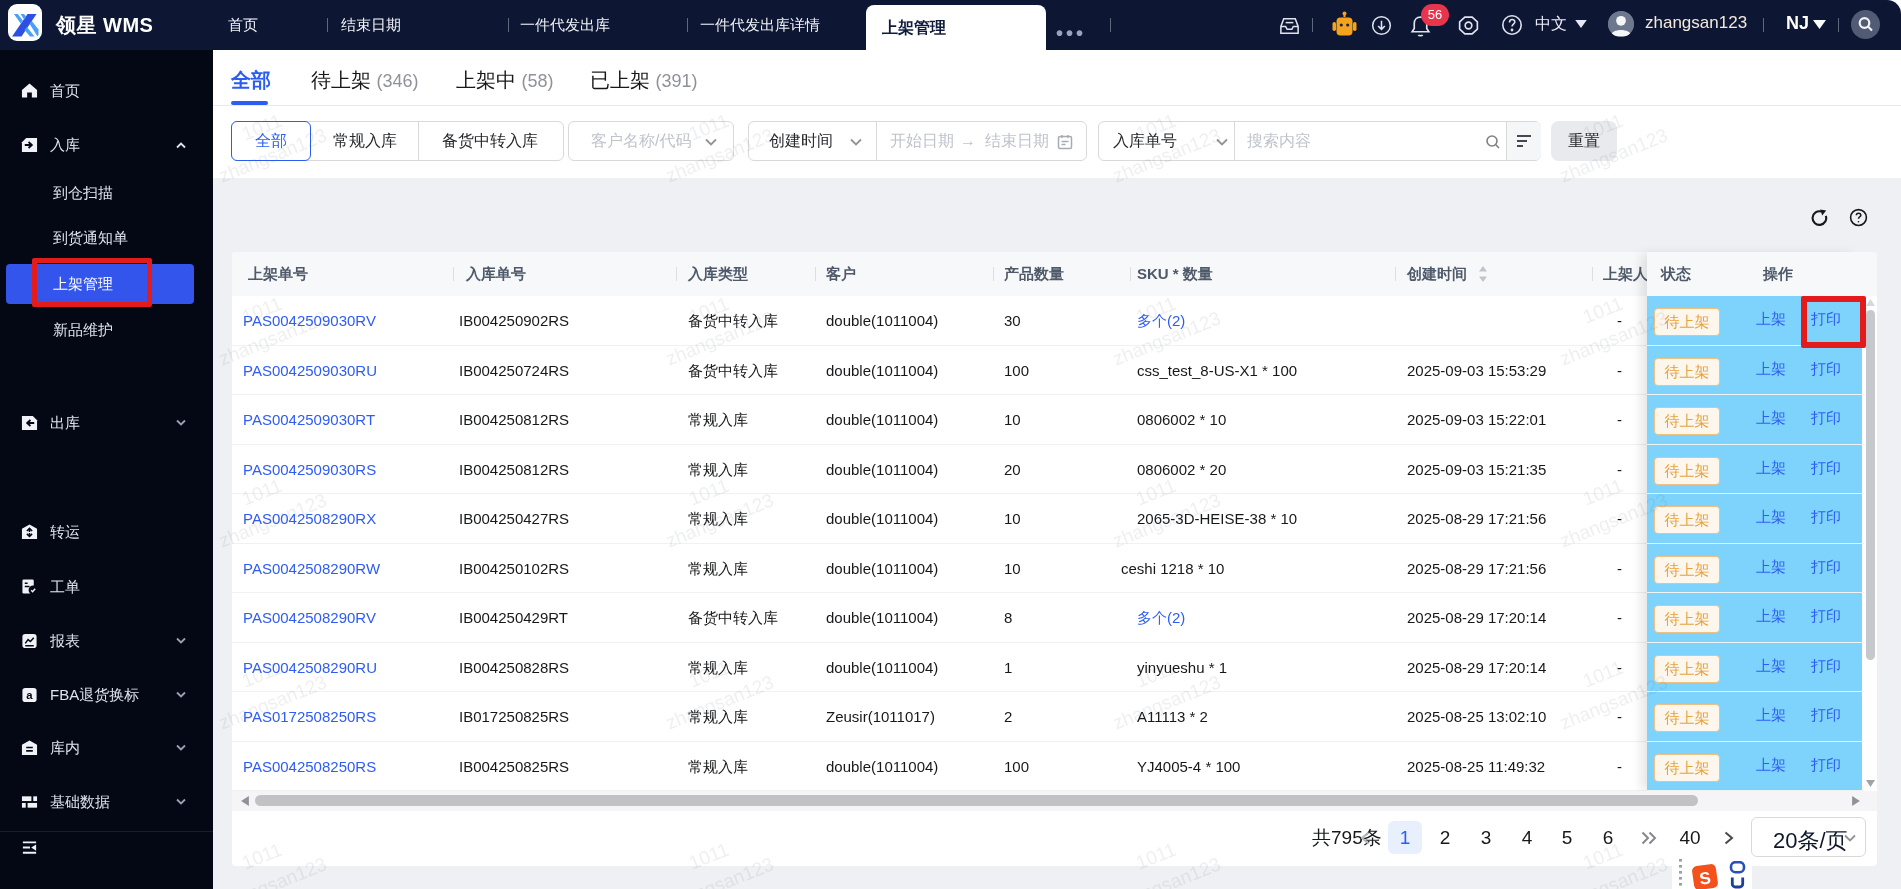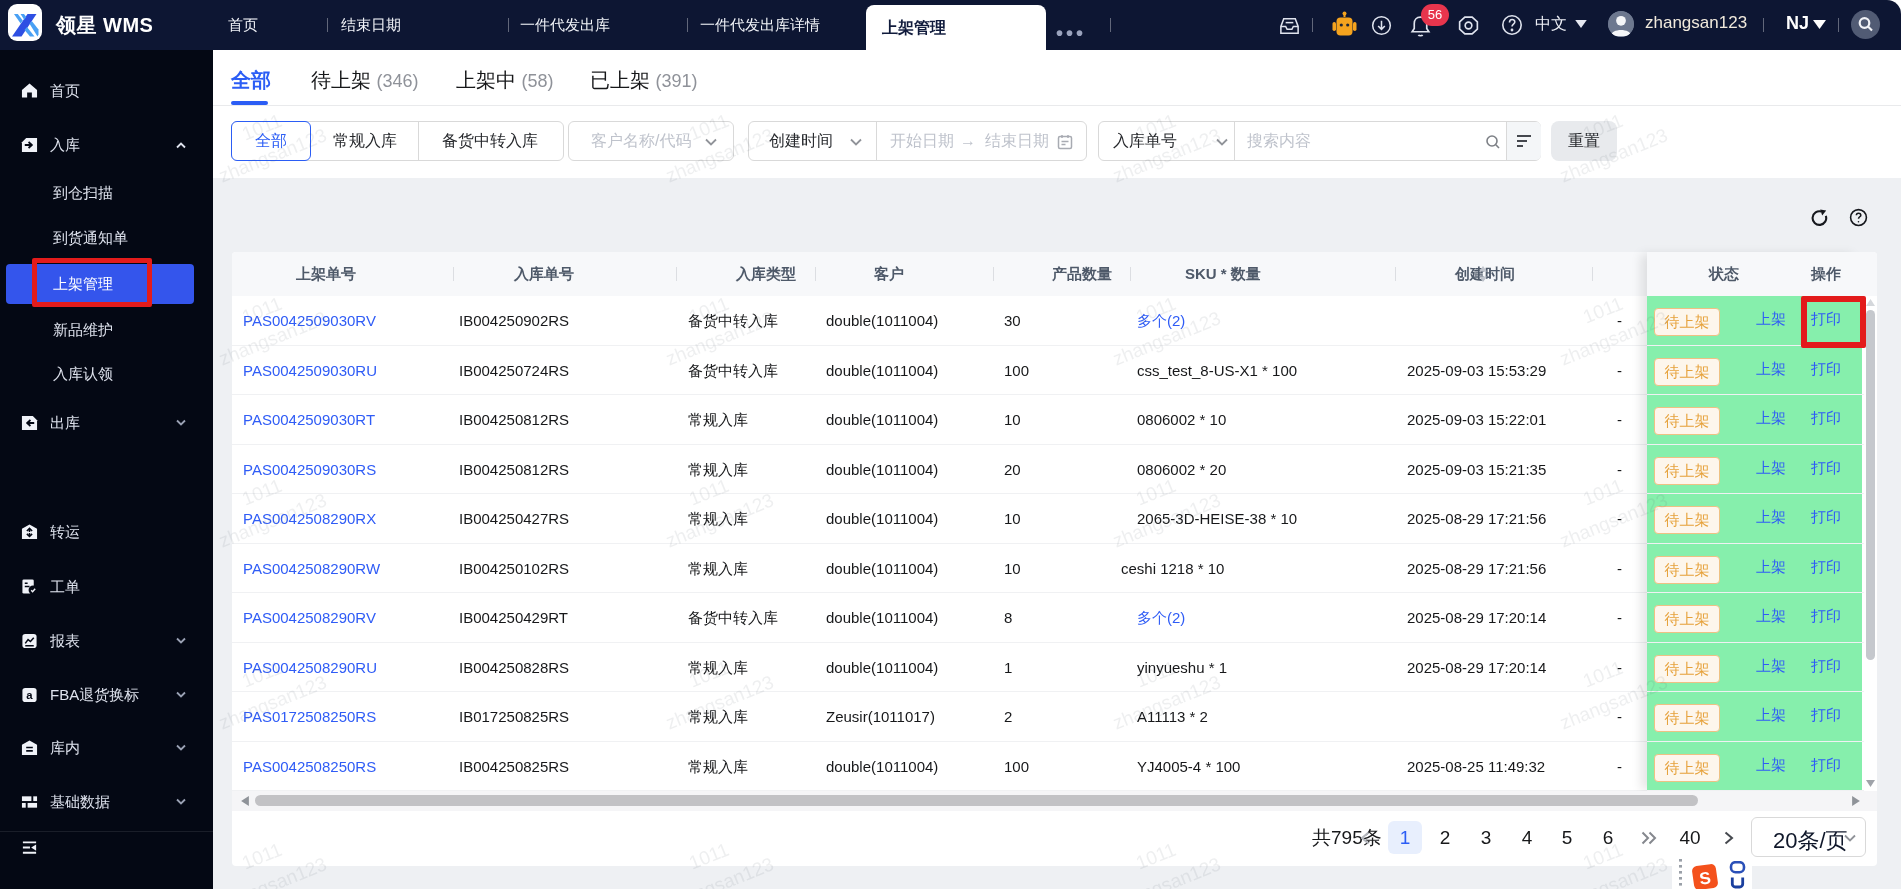--- a/index.html
+++ b/index.html
@@ -46,26 +46,26 @@
 .fctext { position:absolute; top:0; line-height:38px; font-size:16px; color:#26282c; white-space:nowrap;}
 .fplace { color:#bfc3cc; }
 .fdivider { position:absolute; top:0px; width:1px; height:38px; background:#d9d9d9; }
 #seg-all { position:absolute; left:-1px; top:-1px; width:80px; height:40px; border:1px solid #2b5df5; border-radius:6px; color:#2b5df5; font-size:16px; text-align:center; line-height:38px; background:#fff; }
 #resetbtn { position:absolute; left:1338px; top:15px; width:66px; height:40px; background:#e8eaed; border-radius:8px; font-size:16px; color:#26282c; text-align:center; line-height:40px; }
 #grayzone { position:absolute; left:213px; top:178px; width:1688px; height:711px; background:#eef0f3; }
 
 
 #card { position:absolute; left:232px; top:252px; width:1645px; height:614px; background:#fff; border-radius:4px; z-index:1; }
 #thead { position:absolute; left:0; top:0; width:1645px; height:44px; background:#f7f8fa; border-radius:4px 4px 0 0; }
-.hcell { position:absolute; top:0; line-height:44px; font-size:15px; color:#4e5969; font-weight:bold; white-space:nowrap;margin-left:48px; }
+.hcell { position:absolute; top:0; line-height:44px; font-size:15px; color:#4e5969; font-weight:bold; white-space:nowrap; }
 .hsep { position:absolute; top:15px; width:1px; height:14px; background:#dcdee2; }
 .trow { position:absolute; left:0; width:1645px; height:50px; border-bottom:1px solid #f0f1f3; background:#fff; }
 .tcell { position:absolute; top:0; line-height:49px; font-size:15px; color:#17181a; white-space:nowrap; }
 .blue { color:#2f5cf6; }
-#fixedpanel { position:absolute; left:1415px; top:0; width:215px; height:540px; background:#86efac; box-shadow:-8px 0 10px -2px rgba(0,0,0,0.10); }
+#fixedpanel { position:absolute; left:1415px; top:0; width:215px; height:540px; background:#7dd3fc; box-shadow:-8px 0 10px -2px rgba(0,0,0,0.10); }
 #fixedhead { position:absolute; left:0; top:0; width:215px; height:44px; background:#f7f8fa; }
 .pill { position:absolute; left:7px; width:66px; height:28px; border:1px solid #eec183; background:#fdf6ec; border-radius:4px; color:#e6a23c; font-size:15px; text-align:center; line-height:26px; }
 .oplink { position:absolute; font-size:15px; color:#2f5cf6; }
 
 
 #vsb { position:absolute; left:1632px; top:44px; width:13px; height:495px; background:#fff; }
 #vsb-thumb { position:absolute; left:2px; top:14px; width:9px; height:350px; background:#c5c8cd; border-radius:5px; }
 #hsb { position:absolute; left:0px; top:539px; width:1645px; height:20px; background:#f5f5f7; }
 #hsb-thumb { position:absolute; left:23px; top:4px; width:1443px; height:11px; background:#c2c2c5; border-radius:6px; }
 
@@ -209,23 +209,20 @@
       <span class="txt">到仓扫描</span>
     </div>
   <div class="mitem sub" style="top:168px;">
       <span class="txt">到货通知单</span>
     </div>
   <div id="activeitem">
       <span>上架管理</span>
     </div>
   <div class="mitem sub" style="top:260px;">
       <span class="txt">新品维护</span>
-    </div>
-  <div class="mitem sub" style="top:304px;">
-      <span class="txt">入库认领</span>
     </div>
   <div class="mitem" style="top:353px;">
       <span class="ic">
         <svg viewBox="0 0 18 18" width="17" height="17">
           <path d="M1 1.5 L12.5 1.5 L17 6 L17 16.5 L1 16.5 Z" fill="#f0f2f8"></path>
           <path d="M14 9 L7.5 9 M10 5.8 L6.5 9 L10 12.2" fill="none" stroke="#040814" stroke-width="1.9"></path>
         </svg>
       </span>
       <span class="txt">出库</span>
     <svg class="car" viewBox="0 0 10 7" width="10" height="7">
@@ -483,20 +480,21 @@
   <div class="tcell" style="left:1175px;">2025-08-29 17:20:14</div>
   <div class="tcell" style="left:1385px;">-</div>
 </div>
 <div class="trow" style="top:440.0px; height:49.5px;">
   <div class="tcell blue" style="left:11px;">PAS0172508250RS</div>
   <div class="tcell" style="left:227px;">IB017250825RS</div>
   <div class="tcell" style="left:456px;">常规入库</div>
   <div class="tcell" style="left:594px;">Zeusir(1011017)</div>
   <div class="tcell" style="left:772px;">2</div>
   <div class="tcell" style="left:905px;">A11113 * 2</div>
+  <div class="tcell" style="left:1175px;">2025-08-25 13:02:10</div>
   <div class="tcell" style="left:1385px;">-</div>
 </div>
 <div class="trow" style="top:489.5px; height:49.5px;">
   <div class="tcell blue" style="left:11px;">PAS0042508250RS</div>
   <div class="tcell" style="left:227px;">IB004250825RS</div>
   <div class="tcell" style="left:456px;">常规入库</div>
   <div class="tcell" style="left:594px;">double(1011004)</div>
   <div class="tcell" style="left:772px;">100</div>
   <div class="tcell" style="left:905px;">YJ4005-4 * 100</div>
   <div class="tcell" style="left:1175px;">2025-08-25 11:49:32</div>

